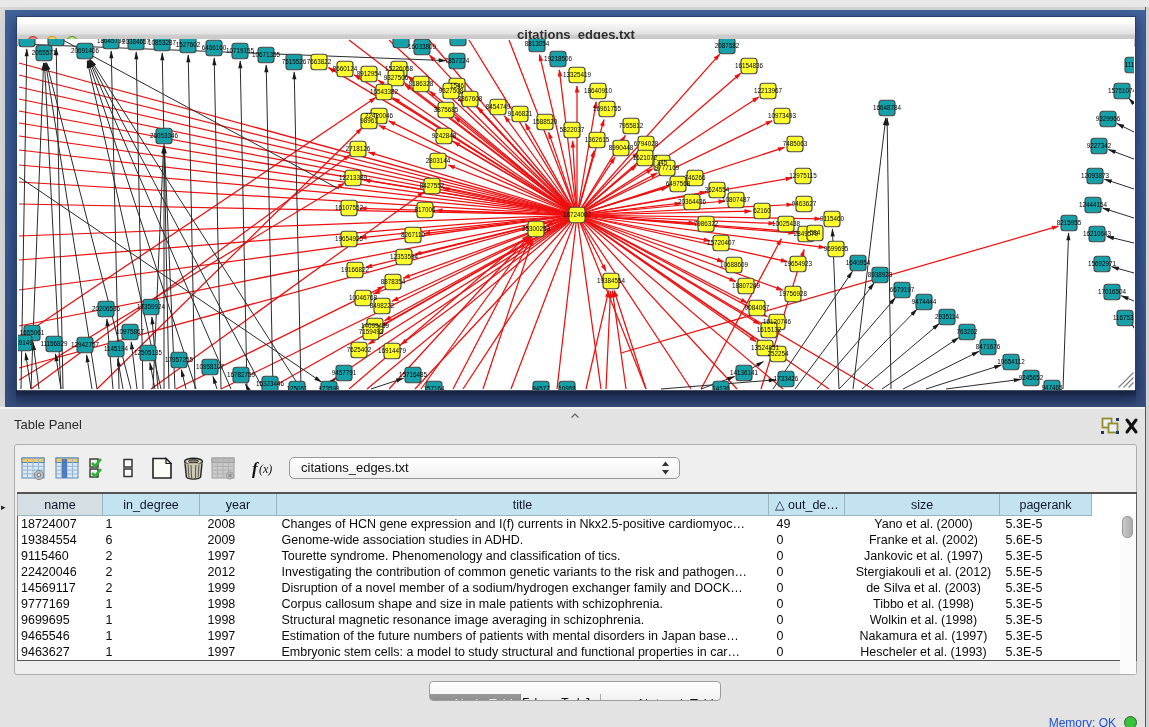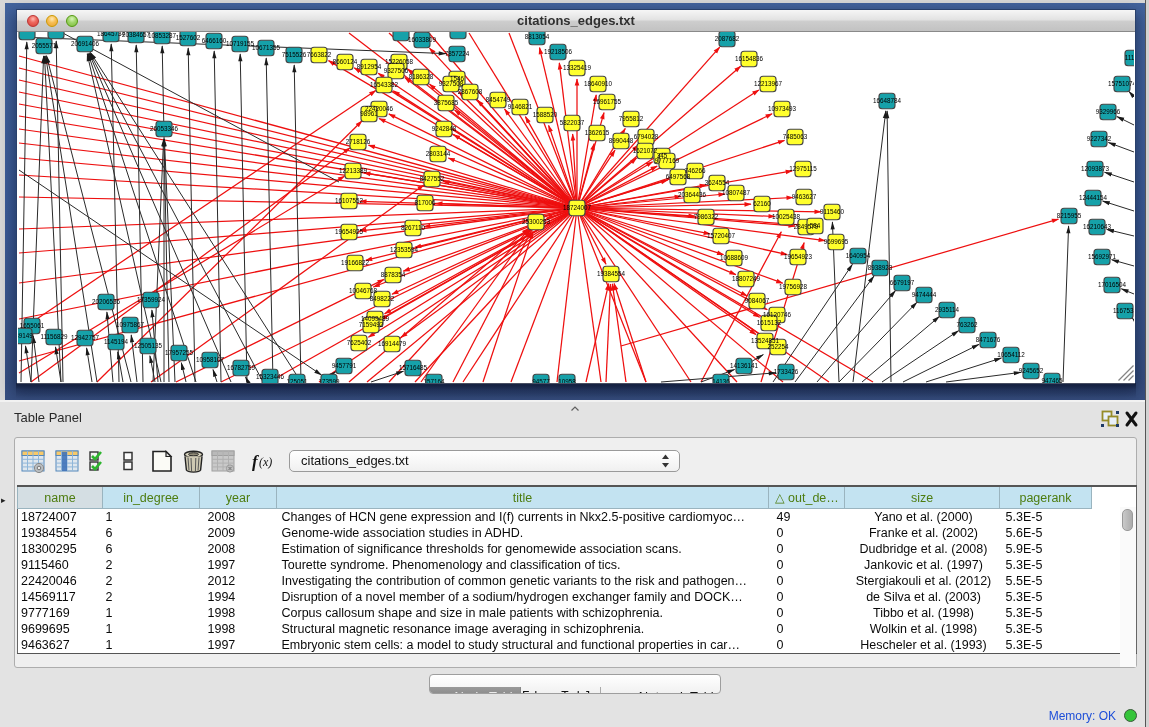--- a/index.html
+++ b/index.html
@@ -1,18 +1,18 @@
 <!DOCTYPE html>
 <html><head>
 <meta charset="utf-8">
 <style>
   html,body{margin:0;padding:0;}
   body{width:1149px;height:727px;overflow:hidden;position:relative;
        font-family:"Liberation Sans",sans-serif;background:#e8e8e8;}
-  .abs{position:absolute;}
+  .abs{position:absolute;margin-top:7px;}
   
   #topstrip{left:0;top:0;width:1149px;height:3px;background:#d7d7d7;}
   #desk{left:0;top:3px;width:1145px;height:397px;background:linear-gradient(180deg,#43649e 0%,#3c5c98 55%,#374f80 100%);}
   #leftstrip{left:0;top:3px;width:5px;height:397px;background:#d8d8d8;}
   #rightstrip{left:1145px;top:0;width:4px;height:727px;background:#d2d2d2;border-left:1px solid #555;box-sizing:border-box;}
   
   #win{left:16px;top:9px;width:1118px;height:374px;background:#fff;
        border:1px solid #29406b;box-sizing:content-box;
        box-shadow:0 6px 14px 2px rgba(3,8,28,0.45);}
   #titlebar{left:0;top:0;width:1118px;height:22px;
@@ -31,21 +31,21 @@
   
   #toolbar{left:20px;top:448px;height:26px;}
   
   #combo{left:289px;top:450px;width:391px;height:22px;background:linear-gradient(180deg,#ffffff,#f0f0f0);
          border:1px solid #9a9a9a;border-radius:5px;box-sizing:border-box;
          font-size:13px;color:#111;line-height:20px;padding-left:11px;}
   
   #tbl{left:17px;top:485px;width:1119px;}
   table{border-collapse:collapse;table-layout:fixed;width:1119px;border-left:1px solid #666;border-right:1px solid #666;border-bottom:1px solid #555;
         font-family:"Liberation Sans",sans-serif;}
-  th{height:21px;font-size:12.5px;font-weight:normal;color:#4d7c0f;
+  th{height:21px;font-size:12.5px;font-weight:normal;color:#0f172a;
      background:#c3e3f1;border:1px solid #9ab4bf;border-top:2px solid #555;padding:0;}
   th.first{background:#d4dee3;}
   td{height:16px;font-size:12.5px;color:#0a0a0a;padding:0 0 0 3px;white-space:nowrap;overflow:hidden;
      background:#fff;}
   td.c{text-align:center;}
   
   #vscroll{left:1120px;top:507px;width:16px;height:160px;background:#fafafa;}
   #vthumb{left:1122px;top:509px;width:11px;height:22px;background:linear-gradient(90deg,#c9c9c9,#ababab);border-radius:5px;border:1px solid #999;box-sizing:border-box;}
   
   #tabs{left:429px;top:674px;width:292px;height:20px;border:1px solid #9e9e9e;border-radius:4px;
@@ -695,30 +695,20 @@
           <td>19384554</td>
           <td>6</td>
           <td style="padding-left:8px">2009</td>
           <td style="padding-left:5px">Genome-wide association studies in ADHD.</td>
           <td style="padding-left:8px">0</td>
           <td class="c">Franke et al. (2002)</td>
           <td style="padding-left:6px">5.6E-5</td>
           <td></td>
         </tr>
 <tr>
-          <td>18300295</td>
-          <td>6</td>
-          <td style="padding-left:8px">2008</td>
-          <td style="padding-left:5px">Estimation of significance thresholds for genomewide association scans.</td>
-          <td style="padding-left:8px">0</td>
-          <td class="c">Dudbridge et al. (2008)</td>
-          <td style="padding-left:6px">5.9E-5</td>
-          <td></td>
-        </tr>
-<tr>
           <td>9115460</td>
           <td>2</td>
           <td style="padding-left:8px">1997</td>
           <td style="padding-left:5px">Tourette syndrome. Phenomenology and classification of tics.</td>
           <td style="padding-left:8px">0</td>
           <td class="c">Jankovic et al. (1997)</td>
           <td style="padding-left:6px">5.3E-5</td>
           <td></td>
         </tr>
 <tr>
@@ -727,21 +717,21 @@
           <td style="padding-left:8px">2012</td>
           <td style="padding-left:5px">Investigating the contribution of common genetic variants to the risk and pathogen…</td>
           <td style="padding-left:8px">0</td>
           <td class="c">Stergiakouli et al. (2012)</td>
           <td style="padding-left:6px">5.5E-5</td>
           <td></td>
         </tr>
 <tr>
           <td>14569117</td>
           <td>2</td>
-          <td style="padding-left:8px">1994</td>
+          <td style="padding-left:8px">1999</td>
           <td style="padding-left:5px">Disruption of a novel member of a sodium/hydrogen exchanger family and DOCK…</td>
           <td style="padding-left:8px">0</td>
           <td class="c">de Silva et al. (2003)</td>
           <td style="padding-left:6px">5.3E-5</td>
           <td></td>
         </tr>
 <tr>
           <td>9777169</td>
           <td>1</td>
           <td style="padding-left:8px">1998</td>
@@ -751,20 +741,30 @@
           <td style="padding-left:6px">5.3E-5</td>
           <td></td>
         </tr>
 <tr>
           <td>9699695</td>
           <td>1</td>
           <td style="padding-left:8px">1998</td>
           <td style="padding-left:5px">Structural magnetic resonance image averaging in schizophrenia.</td>
           <td style="padding-left:8px">0</td>
           <td class="c">Wolkin et al. (1998)</td>
+          <td style="padding-left:6px">5.3E-5</td>
+          <td></td>
+        </tr>
+<tr>
+          <td>9465546</td>
+          <td>1</td>
+          <td style="padding-left:8px">1997</td>
+          <td style="padding-left:5px">Estimation of the future numbers of patients with mental disorders in Japan base…</td>
+          <td style="padding-left:8px">0</td>
+          <td class="c">Nakamura et al. (1997)</td>
           <td style="padding-left:6px">5.3E-5</td>
           <td></td>
         </tr>
 <tr>
           <td>9463627</td>
           <td>1</td>
           <td style="padding-left:8px">1997</td>
           <td style="padding-left:5px">Embryonic stem cells: a model to study structural and functional properties in car…</td>
           <td style="padding-left:8px">0</td>
           <td class="c">Hescheler et al. (1993)</td>

